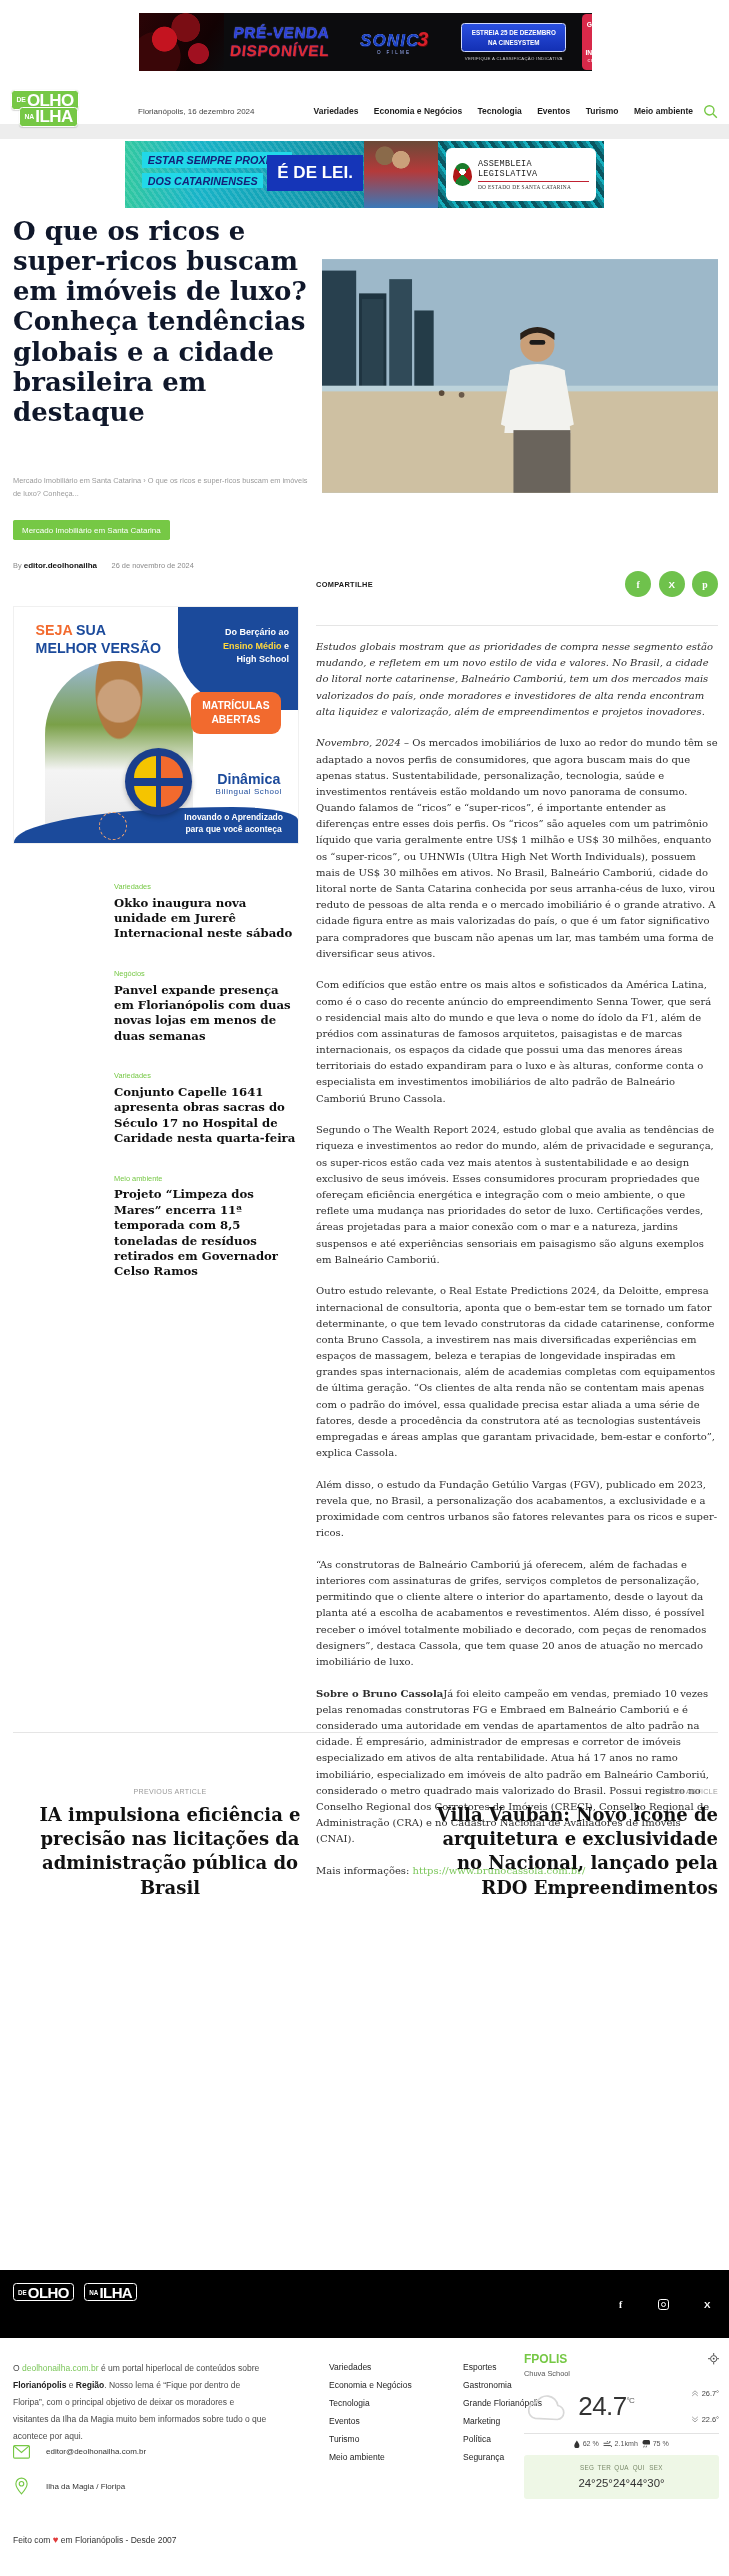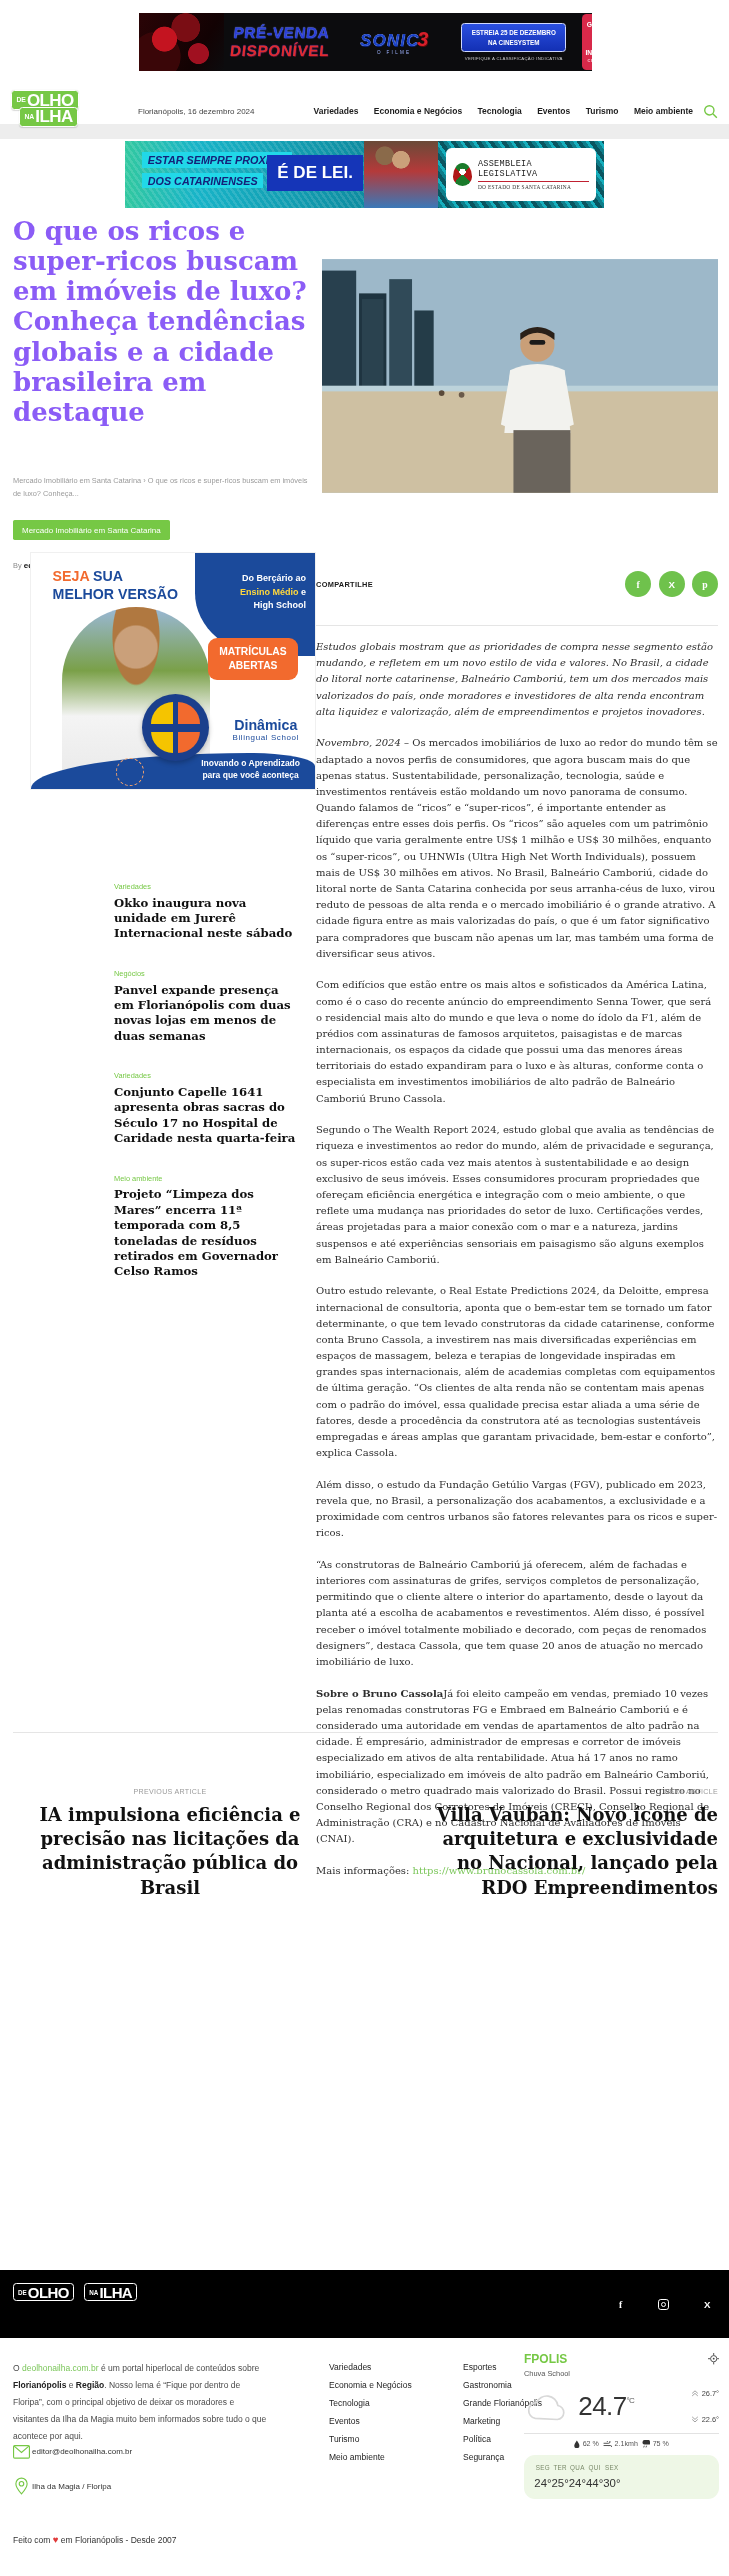--- a/index.html
+++ b/index.html
@@ -58,41 +58,41 @@
   .b2-org{flex:1;margin:6.8px 8px;background:#fff;border-radius:5.7px;display:flex;align-items:center;padding:0 6.8px;gap:5.7px;}
   .b2-crest{width:19.4px;height:23px;flex:0 0 auto;background:
      radial-gradient(circle at 50% 38%,#fff 0 18%,transparent 19%),
      conic-gradient(from 45deg,#b01818 0 25%,#1a7a2a 0 50%,#b01818 0 75%,#1a7a2a 0 100%);
      border-radius:50% 50% 50% 50%/60% 60% 40% 40%;}
   .b2-org .t1{font-family:Liberation Mono, monospace;font-size:8.5px;color:#222;letter-spacing:0.3px;}
   .b2-org .rule{height:1.1px;background:#c02030;margin:1.7px 0;}
   .b2-org .t2{font-family:"Liberation Serif",serif;font-size:5.4px;color:#333;letter-spacing:0.3px;}
 
   
-  .title{left:13px;top:216px;width:312px;font-family:"DejaVu Serif","Liberation Serif",serif;font-weight:bold;font-size:26px;line-height:1.16;color:#8b5cf6;}
+  .title{left:13px;top:216px;width:312px;font-family:"DejaVu Serif","Liberation Serif",serif;font-weight:bold;font-size:26px;line-height:1.16;color:#0f172a;}
   .hero{left:322px;top:259px;width:396px;height:234px;overflow:hidden;}
   .breadcrumb{left:13px;top:475px;width:296px;font-size:7.4px;line-height:1.7;color:#9a9a9a;}
   .tag{left:13px;top:520px;background:#76c845;color:#fff;font-size:8px;padding:5.7px 9px;border-radius:1.7px;cursor:pointer;}
   .byline{left:13px;top:561px;font-size:7.4px;color:#8a8a8a;}
   .byline b{color:#111;font-size:8px;}
   .byline .date{margin-left:12.5px;}
 
   
   .share-row{left:316px;top:571px;width:402px;display:flex;align-items:center;}
   .share-label{font-size:7.4px;font-weight:bold;letter-spacing:0.3px;color:#1a1a1a;}
   .share-btns{margin-left:auto;display:flex;gap:7.4px;}
   .share-btn{width:26px;height:26px;border-radius:50%;background:#6fc24c;color:#fff;display:flex;align-items:center;justify-content:center;font-size:9.7px;font-weight:bold;cursor:pointer;}
   .divider{background:#e5e5e5;height:0.6px;}
   .body-col{left:316px;top:639px;width:403px;font-family:"DejaVu Serif","Liberation Serif",serif;font-size:10px;line-height:1.62;color:#2e2e2e;}
   .body-col p{margin:0 0 15.4px 0;}
   .body-col .lead{font-style:italic;}
   .glink{color:#7bc65a;cursor:pointer;}
 
   
-  .side-ad{left:13px;top:552px;width:284px;height:236px;background:#fff;overflow:hidden;border:0.6px solid #f0f0f0;margin-left:17px;}
+  .side-ad{left:13px;top:606px;width:284px;height:236px;background:#fff;overflow:hidden;border:0.6px solid #f0f0f0;}
   .sa-headline{position:absolute;left:21.6px;top:15px;font-size:14.2px;font-weight:bold;line-height:1.25;color:#1b4a9b;z-index:3;}
   .sa-headline .acc{color:#f26a2e;}
   .sa-photo{position:absolute;left:31px;top:54px;width:148px;height:182px;border-radius:74px 74px 0 0;z-index:2;background:
      radial-gradient(circle at 50% 22%,#caa07a 0 13%,transparent 14%),
      radial-gradient(ellipse at 50% 16%,#b07840 0 22%,transparent 23%),
      linear-gradient(180deg,#9ab8d8 0%,#7aa048 35%,#f4f4f4 60%,#e8e8e8 100%);}
   .sa-blob{position:absolute;right:-17px;top:-11.4px;width:137px;height:114px;background:#1b4a9b;border-radius:0 0 0 55%;z-index:1;}
   .sa-blob-text{position:absolute;right:9px;top:19.4px;text-align:right;color:#fff;font-size:9px;font-weight:bold;line-height:1.5;z-index:3;}
   .sa-blob-text .yellow{color:#ffd83d;}
   .sa-cta{position:absolute;right:17px;top:85px;background:#f26a2e;color:#fff;font-weight:bold;font-size:10.3px;text-align:center;line-height:1.3;border-radius:9px;padding:7.4px 11.4px;z-index:4;cursor:pointer;}
@@ -124,38 +124,38 @@
   .flogo .row2{margin-top:-3.4px;margin-left:8px;}
   .flogo .sm{font-size:6.3px;vertical-align:2.8px;margin-right:1.1px;}
   .flogo .lg{font-size:15px;letter-spacing:-0.6px;}
   .fsocial{right:16px;top:2299px;display:flex;gap:32px;}
   .fsocial .ic{color:#fff;font-size:9.7px;font-weight:bold;cursor:pointer;width:11.4px;text-align:center;}
   .insta{width:9px;height:9px;border:1.1px solid #fff;border-radius:2.8px;position:relative;display:inline-block;}
   .insta:before{content:"";position:absolute;left:1.7px;top:1.7px;width:3.4px;height:3.4px;border:1.1px solid #fff;border-radius:50%;}
 
   .fabout{left:13px;top:2360px;width:257px;font-size:8.5px;line-height:2.0;color:#4a4a4a;}
   .fabout b{color:#222;}
-  .fcontact{left:13px;font-size:8px;color:#333;display:flex;align-items:center;gap:2px;}
+  .fcontact{left:13px;font-size:8px;color:#333;display:flex;align-items:center;gap:16px;}
   .fnav{top:2362px;display:flex;flex-direction:column;gap:7.4px;}
   .fnav .item{font-size:8.5px;color:#1d1d1d;cursor:pointer;line-height:1.25;}
   .fnav1{left:329px;}
   .fnav2{left:463px;}
 
   .weather{left:524px;top:2352px;width:195px;}
   .w-city{font-size:12px;font-weight:bold;color:#76c845;}
   .w-cond{font-size:7.4px;color:#555;margin-top:3.4px;}
   .w-main{display:flex;align-items:center;margin-top:10.3px;}
   .w-temp{font-size:26px;color:#333;font-weight:normal;margin-left:10.3px;letter-spacing:-0.6px;}
   .w-unit{font-size:8px;color:#555;vertical-align:12.5px;}
   .w-hl{margin-left:auto;font-size:7.4px;color:#444;display:flex;flex-direction:column;gap:17px;}
   .w-hl .row{display:flex;align-items:center;gap:2.8px;}
   .w-sep{height:0.6px;background:#e2e2e2;margin-top:9px;}
   .w-stats{display:flex;gap:4px;justify-content:center;font-size:7.1px;color:#555;margin-top:6.8px;align-items:center;}
   .w-stats .st{display:flex;align-items:center;gap:2.8px;}
-  .w-box{margin-top:6.8px;background:#eef7e6;border-radius:11px;display:flex;justify-content:flex-start;padding:9px 10.3px 10.3px;}
+  .w-box{margin-top:6.8px;background:#eef7e6;border-radius:3px;display:flex;justify-content:center;padding:9px 10.3px 10.3px;}
   .w-day{text-align:center;}
   .w-day .d{font-size:6.3px;color:#7a8a6a;letter-spacing:0.3px;}
   .w-day .t{font-size:11.4px;color:#333;margin-top:5.7px;}
 
   .made{left:13px;top:2534px;font-size:8.5px;color:#333;}
   .made .heart{color:#e03a3a;font-size:9.7px;}
 </style>
 </head>
 <body>
 

